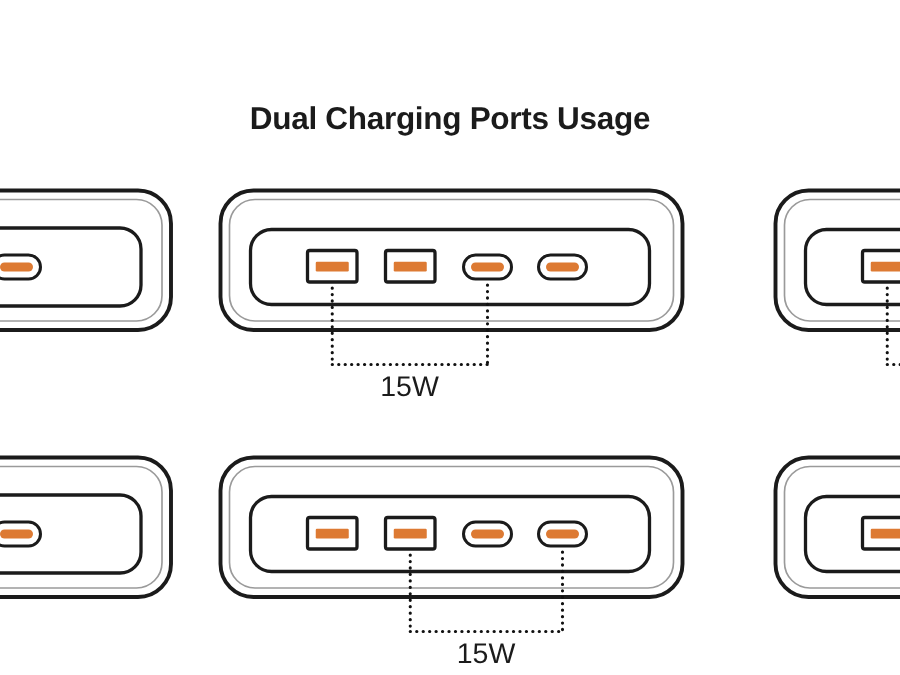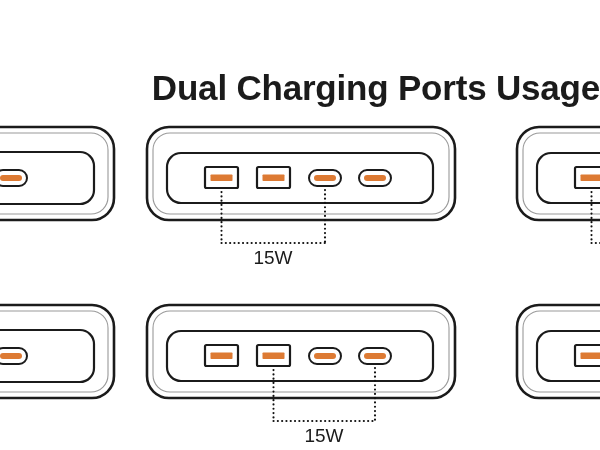--- a/index.html
+++ b/index.html
@@ -21,23 +21,23 @@
     top: 0;
     width: 600px;
     height: 450px;
     background: #ffffff;
   }
   #title {
     position: absolute;
     left: 0;
     top: 68px;
     width: 600px;
-    text-align: right;
+    text-align: center;
     font-family: "Liberation Sans", sans-serif;
-    font-size: 35px;
+    font-size: 21px;
     font-weight: bold;
     letter-spacing: -0.2px;
     color: #1b1b1b;
     white-space: nowrap;
   }
   svg#scene {
     position: absolute;
     left: 0;
     top: 0;
     width: 600px;

